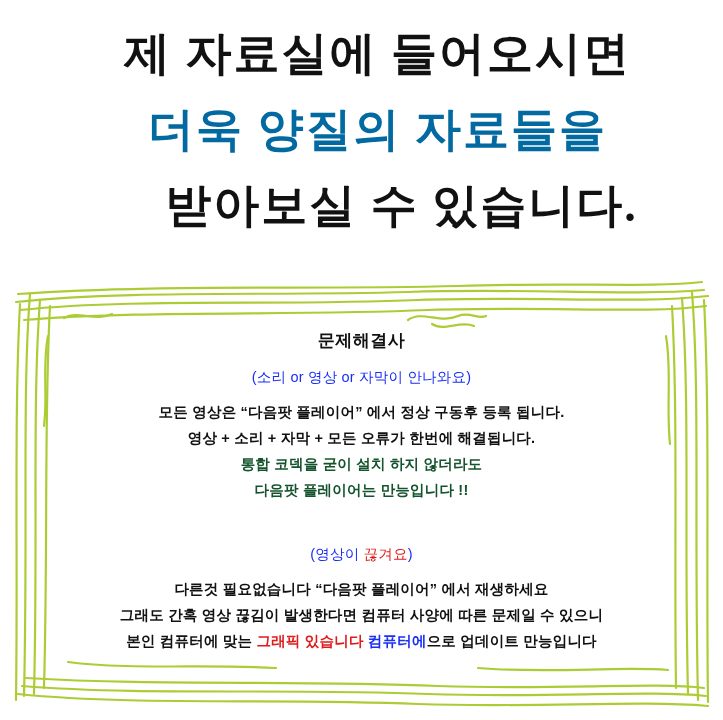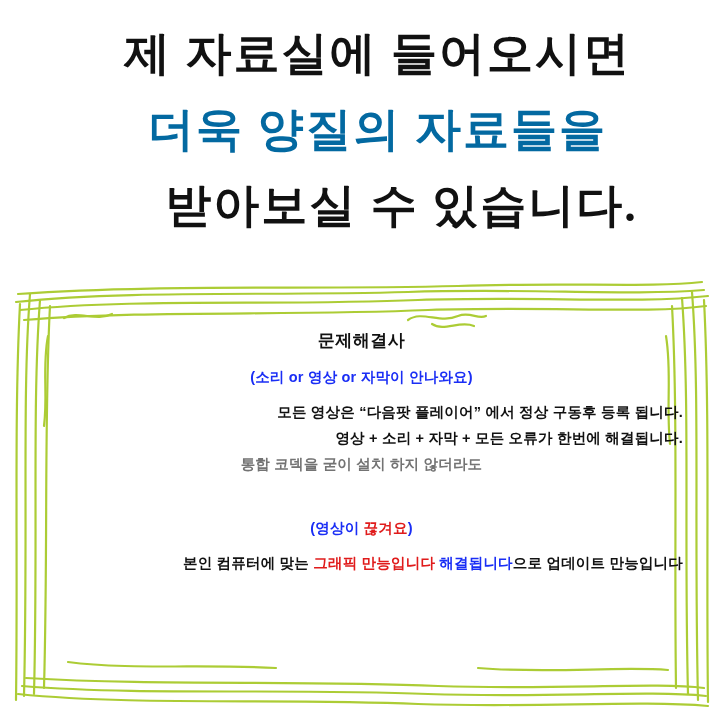--- a/index.html
+++ b/index.html
@@ -63,37 +63,36 @@
   .notice-title {
     font-family: "Liberation Sans", sans-serif;
     font-size: 17px;
     font-weight: 700;
     color: #111111;
     letter-spacing: 0.5px;
     margin-bottom: 16px;
   }
   .sub-blue {
     font-size: 14.5px;
-    font-weight: 700;
+    font-weight: 400;
     color: #1a2ef5;
     margin-bottom: 12px;
     letter-spacing: 0.2px;
   }
   .line-black {
     font-size: 14.5px;
     font-weight: 700;
     color: #111111;
     line-height: 26px;
     letter-spacing: 0.2px;
-    text-align: right;
   }
   .line-red {
     font-size: 14.5px;
     font-weight: 700;
-    color: #737373;
+    color: #14532d;
     line-height: 26px;
     letter-spacing: 0.2px;
   }
   .gap-block { height: 26px; }
   .mix .red { color: #e01b1b; }
   .mix .blue { color: #1a2ef5; }
   .mix .black { color: #111111; }
   .section-two { margin-top: 16px; }
 </style>
 </head>
@@ -142,27 +141,30 @@
   </div>
 
   <div class="notice">
     <div class="notice-title">문제해결사</div>
 
     <div>
       <div class="sub-blue">(소리 or 영상 or 자막이 안나와요)</div>
       <div class="line-black">모든 영상은 “다음팟 플레이어” 에서 정상 구동후 등록 됩니다.</div>
       <div class="line-black">영상 + 소리 + 자막 + 모든 오류가 한번에 해결됩니다.</div>
       <div class="line-red">통합 코덱을 굳이 설치 하지 않더라도</div>
+      <div class="line-red">다음팟 플레이어는 만능입니다 !!</div>
     </div>
 
     <div class="gap-block"></div>
 
     <div class="section-two">
       <div class="sub-blue mix">
         <span class="blue">(영상이 </span><span class="red">끊겨요</span><span class="blue">)</span>
       </div>
+      <div class="line-black">다른것 필요없습니다  “다음팟 플레이어” 에서 재생하세요</div>
+      <div class="line-black">그래도 간혹 영상 끊김이 발생한다면 컴퓨터 사양에 따른 문제일 수 있으니</div>
       <div class="line-black mix">
-        <span class="black">본인 컴퓨터에 맞는 </span><span class="red">그래픽 만능입니다</span><span class="blue"> 해결됩니다</span><span class="black">으로 업데이트 만능입니다</span>
+        <span class="black">본인 컴퓨터에 맞는 </span><span class="red">그래픽 있습니다</span><span class="blue"> 컴퓨터에</span><span class="black">으로 업데이트 만능입니다</span>
       </div>
     </div>
   </div>
 
 </div>
 
 </body></html>

